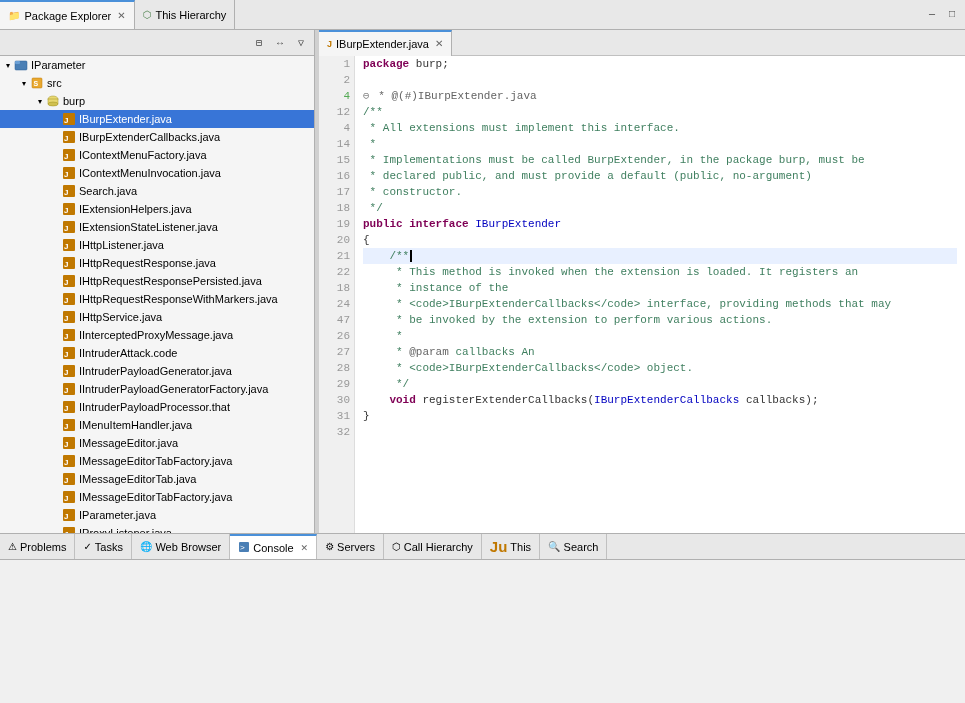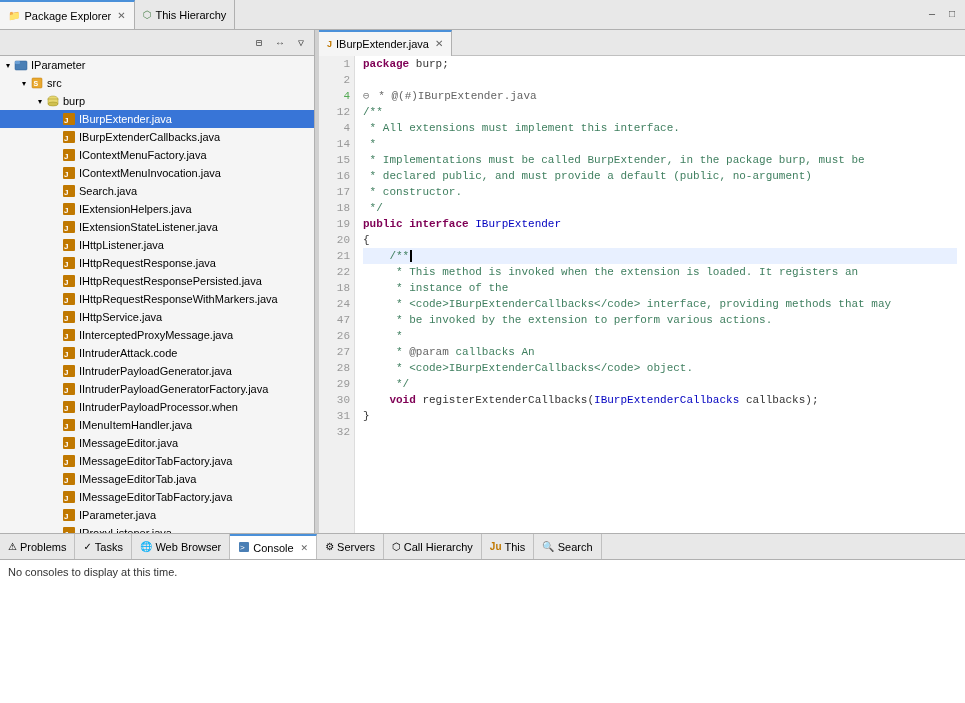--- a/index.html
+++ b/index.html
@@ -452,21 +452,21 @@
         </div>
         <div class="tree-item">
           <span class="tree-indent" style="width: 50px; display: inline-block;"></span>
           <span class="tree-arrow"></span>
           <span class="file-icon">
             <svg width="14" height="14" viewBox="0 0 14 14">
               <rect x="1" y="1" width="12" height="12" rx="1" fill="#c07800"></rect>
               <text x="2" y="10.5" font-size="8" fill="white" font-family="Arial" font-weight="bold">J</text>
             </svg>
           </span>
-          <span>IIntruderPayloadProcessor.when</span>
+          <span>IIntruderPayloadProcessor.that</span>
         </div>
         <div class="tree-item">
           <span class="tree-indent" style="width: 50px; display: inline-block;"></span>
           <span class="tree-arrow"></span>
           <span class="file-icon">
             <svg width="14" height="14" viewBox="0 0 14 14">
               <rect x="1" y="1" width="12" height="12" rx="1" fill="#c07800"></rect>
               <text x="2" y="10.5" font-size="8" fill="white" font-family="Arial" font-weight="bold">J</text>
             </svg>
           </span>
@@ -609,24 +609,21 @@
       </div>
       <div class="bottom-tab">
         <span style="font-size: 10px;">⚙</span>
         <span>Servers</span>
       </div>
       <div class="bottom-tab">
         <span style="font-size: 10px;">⬡</span>
         <span>Call Hierarchy</span>
       </div>
       <div class="bottom-tab">
-        <span style="font-size: 10px;"><span style="color:#c07800; font-weight:bold; font-family:Arial; font-size:10px;">Ju</span></span>
+        <span style="font-size: 10px;"><span style="color:#c07800; font-weight:bold; font-family:Arial; font-size:15px;">Ju</span></span>
         <span>This</span>
       </div>
       <div class="bottom-tab">
         <span style="font-size: 10px;">🔍</span>
         <span>Search</span>
       </div>
     </div>
-  <div class="bottom-content">
-    <span>No consoles to display at this time.</span>
-  </div>
 </div>
 
 </body></html>

